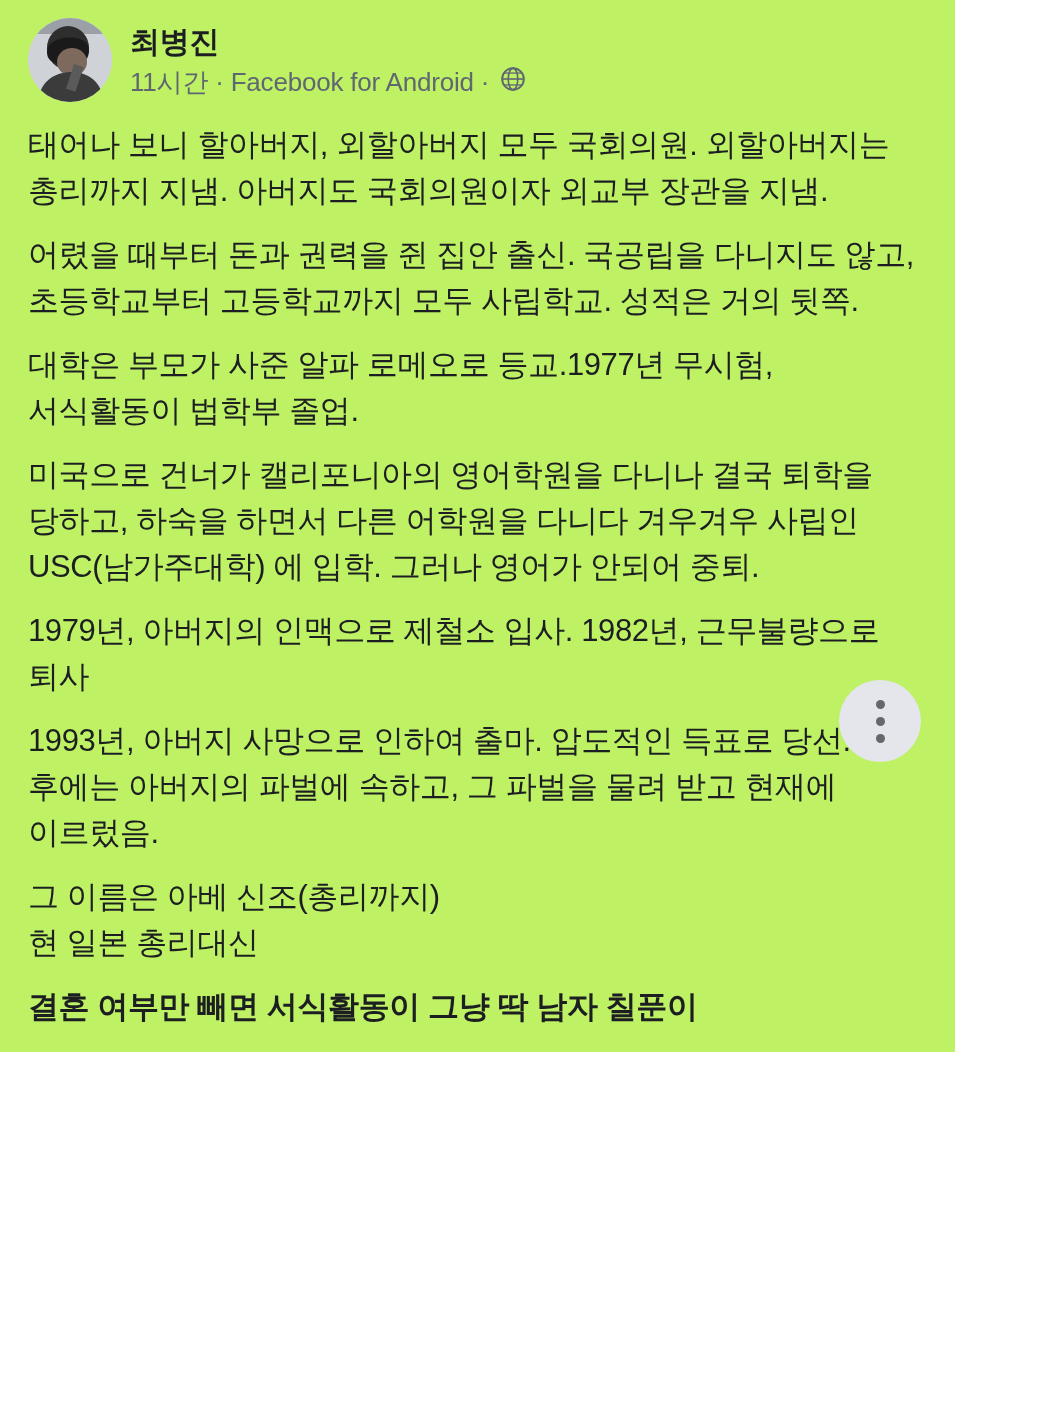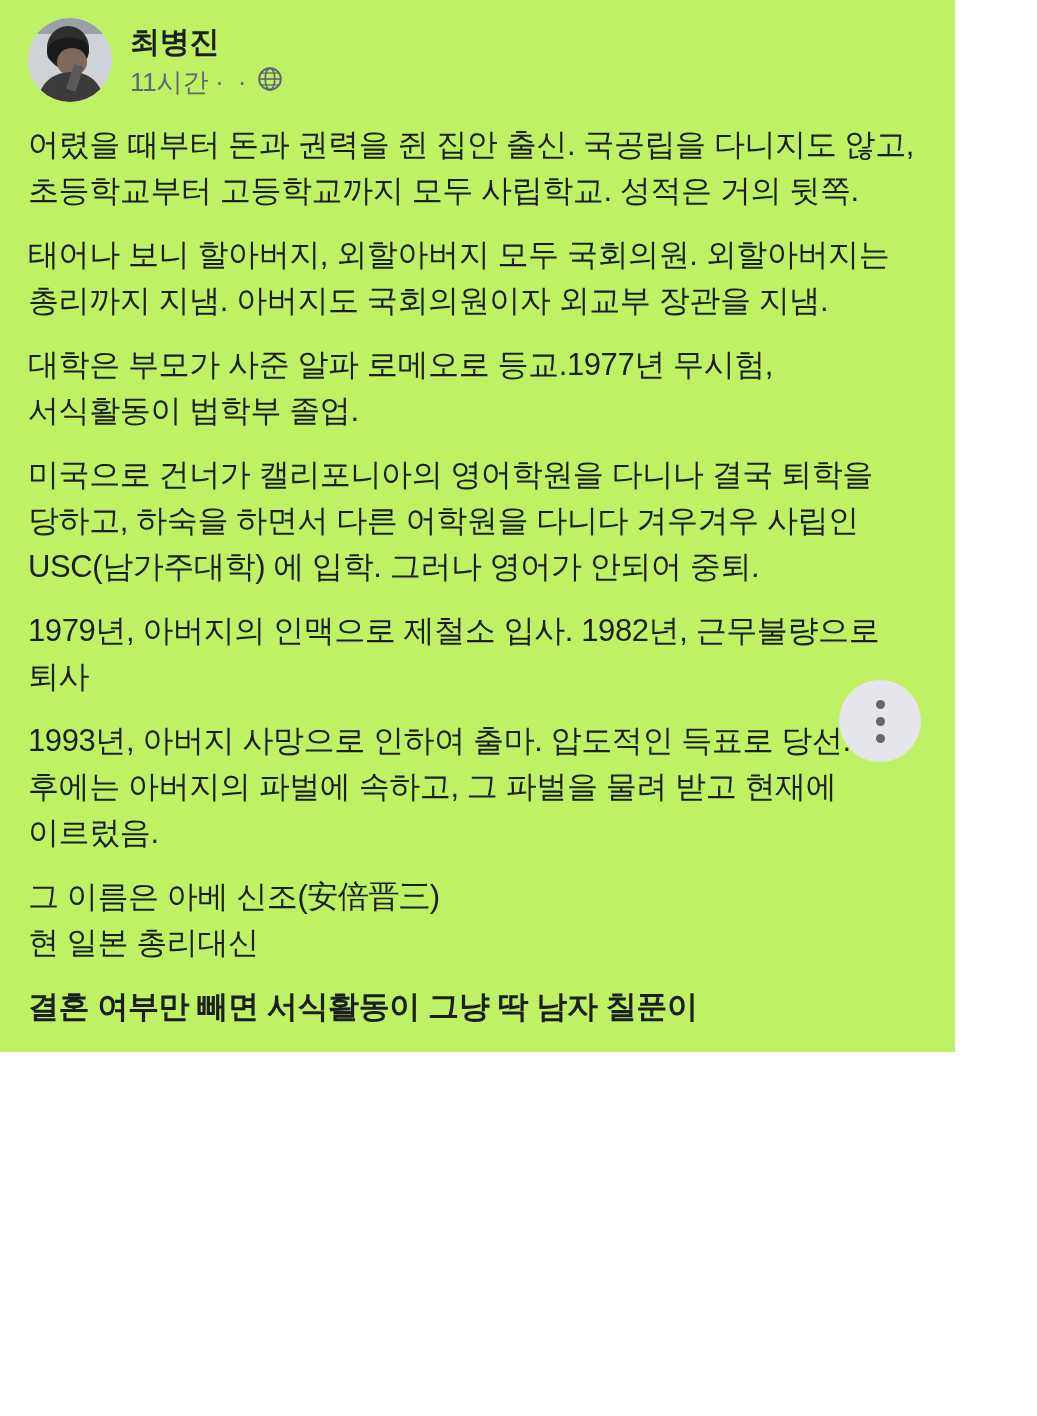--- a/index.html
+++ b/index.html
@@ -122,42 +122,43 @@
         <ellipse cx="44" cy="44" rx="15" ry="14" fill="#7d6a5c"></ellipse>
         <path d="M10 84 C12 62 28 54 44 54 C60 54 74 64 76 84 Z" fill="#3b3b3b"></path>
         <rect x="46" y="46" width="10" height="26" transform="rotate(18 46 46)" fill="#5a5a5a"></rect>
       </svg>
     </div>
     <div class="header-text">
       <div class="author-name">최병진</div>
       <div class="meta-row">
         <span>11시간</span>
         <span class="meta-sep">·</span>
+        <span>Facebook for Android</span>
         <span class="meta-sep">·</span>
         <span class="globe-icon">
           <svg width="26" height="26" viewBox="0 0 24 24" xmlns="http://www.w3.org/2000/svg" aria-hidden="true">
             <circle cx="12" cy="12" r="10" fill="none" stroke="#606770" stroke-width="1.8"></circle>
             <ellipse cx="12" cy="12" rx="4.4" ry="10" fill="none" stroke="#606770" stroke-width="1.5"></ellipse>
             <line x1="2" y1="12" x2="22" y2="12" stroke="#606770" stroke-width="1.5"></line>
             <line x1="4" y1="6.5" x2="20" y2="6.5" stroke="#606770" stroke-width="1.2"></line>
             <line x1="4" y1="17.5" x2="20" y2="17.5" stroke="#606770" stroke-width="1.2"></line>
           </svg>
         </span>
       </div>
     </div>
   </div>
 
   <div class="post-body">
+    <p class="para">태어나 보니 할아버지, 외할아버지 모두 국회의원. 외할아버지는 총리까지 지냄. 아버지도 국회의원이자 외교부 장관을 지냄.</p>
     <p class="para">어렸을 때부터 돈과 권력을 쥔 집안 출신. 국공립을 다니지도 않고, 초등학교부터 고등학교까지 모두 사립학교. 성적은 거의 뒷쪽.</p>
-    <p class="para">태어나 보니 할아버지, 외할아버지 모두 국회의원. 외할아버지는 총리까지 지냄. 아버지도 국회의원이자 외교부 장관을 지냄.</p>
     <p class="para">대학은 부모가 사준 알파 로메오로 등교.1977년 무시험, 서식활동이 법학부 졸업.</p>
     <p class="para">미국으로 건너가 캘리포니아의 영어학원을 다니나 결국 퇴학을 당하고, 하숙을 하면서 다른 어학원을 다니다 겨우겨우 사립인 USC(남가주대학) 에 입학. 그러나 영어가 안되어 중퇴.</p>
     <p class="para">1979년, 아버지의 인맥으로 제철소 입사. 1982년, 근무불량으로 퇴사</p>
     <p class="para">1993년, 아버지 사망으로 인하여 출마. 압도적인 득표로 당선. 그 후에는 아버지의 파벌에 속하고, 그 파벌을 물려 받고 현재에 이르렀음.</p>
-    <p class="para">그 이름은 아베 신조(安倍晋三)
+    <p class="para">그 이름은 아베 신조(총리까지)
 현 일본 총리대신</p>
     <p class="para">결혼 여부만 빼면 서식활동이 그냥 딱 남자 칠푼이</p>
   </div>
 
   <div class="menu-button">
     <span class="dot"></span>
     <span class="dot"></span>
     <span class="dot"></span>
   </div>
 

